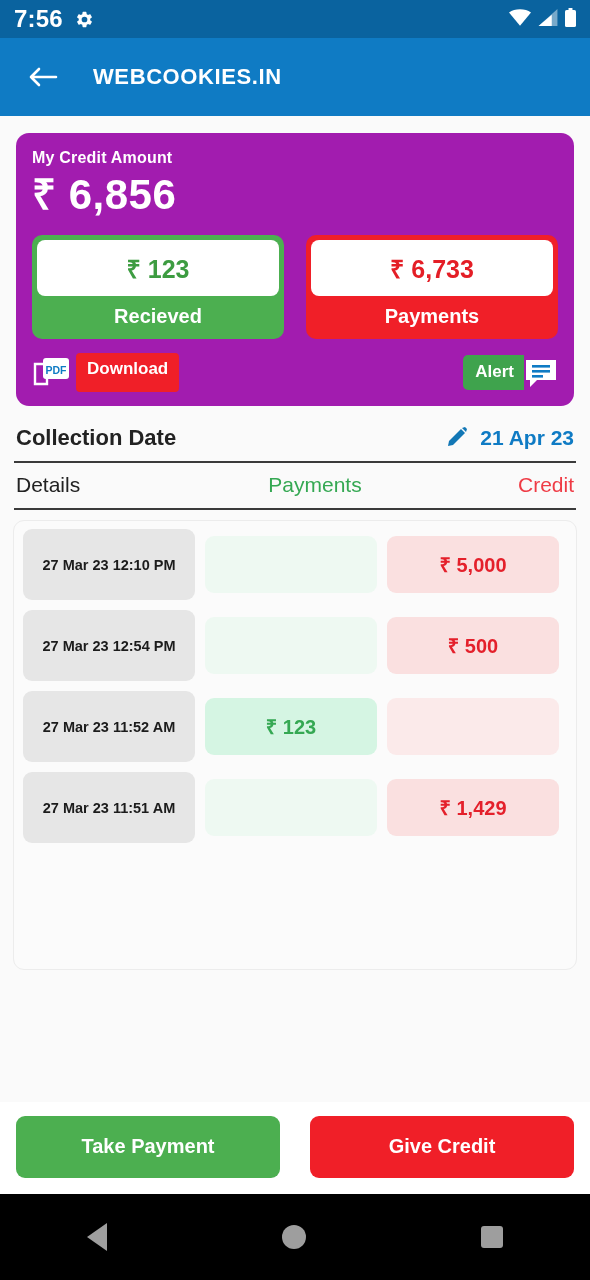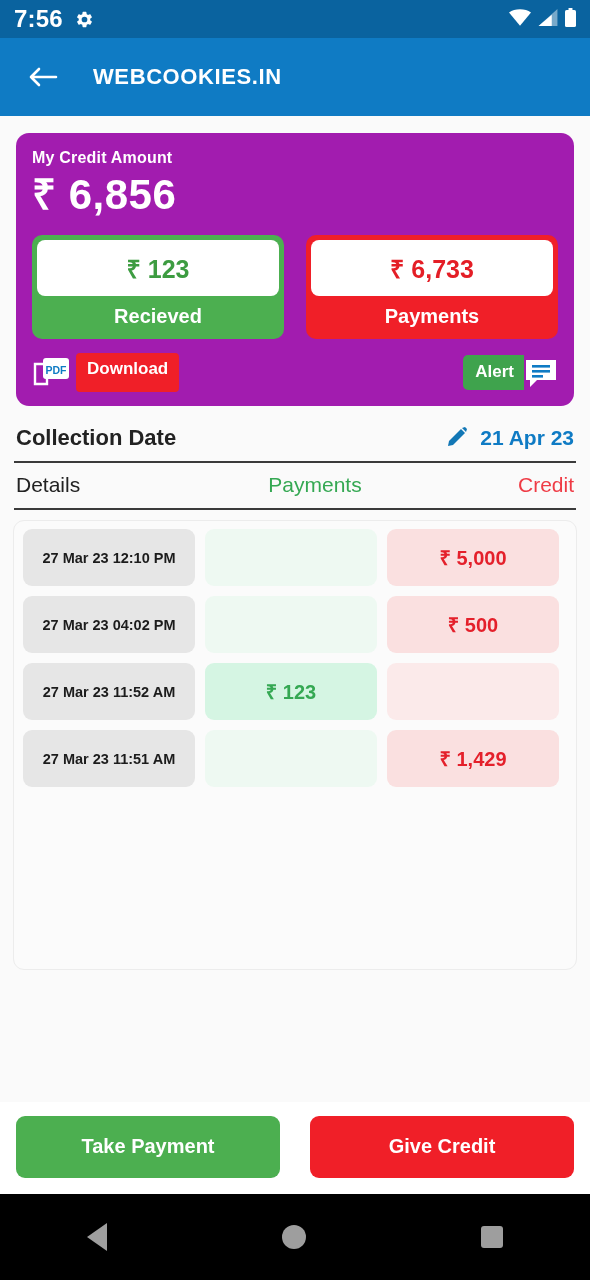--- a/index.html
+++ b/index.html
@@ -93,21 +93,21 @@
 
   
   .table-card {
     margin: 0 13px; background: #fbfbfb;
     border: 1px solid #ececec; border-radius: 11px;
     height: 450px; padding: 8px 9px;
   }
   .row { display: flex; align-items: center; gap: 10px; margin-bottom: 10px; }
   .cell { border-radius: 9px; display: flex; align-items: center; justify-content: center; }
   .cell.date {
-    width: 172px; height: 57px; background: #e6e6e6;
+    width: 172px; height: 71px; background: #e6e6e6;
     font-size: 14.5px; font-weight: bold; color: #1c1c1c;
   }
   .cell.pay { width: 172px; height: 57px; background: #eef9f2;
     font-size: 20px; font-weight: bold; color: #35a853; }
   .cell.pay.filled { background: #d5f5e3; }
   .cell.cred { width: 172px; height: 57px; background: #fbeaea;
     font-size: 20px; font-weight: bold; color: #e4202b; }
   .cell.cred.filled { background: #fae0e0; }
 
   
@@ -241,21 +241,21 @@
 
   <div class="divider"></div>
 
   <div class="table-card" style="margin-top:10px;">
     <div class="row">
       <span class="cell date">27 Mar 23 12:10 PM</span>
       <span class="cell pay"></span>
       <span class="cell cred filled">₹ 5,000</span>
     </div>
     <div class="row">
-      <span class="cell date">27 Mar 23 04:02 PM</span>
+      <span class="cell date">27 Mar 23 12:54 PM</span>
       <span class="cell pay"></span>
       <span class="cell cred filled">₹ 500</span>
     </div>
     <div class="row">
       <span class="cell date">27 Mar 23 11:52 AM</span>
       <span class="cell pay filled">₹ 123</span>
       <span class="cell cred"></span>
     </div>
     <div class="row">
       <span class="cell date">27 Mar 23 11:51 AM</span>

